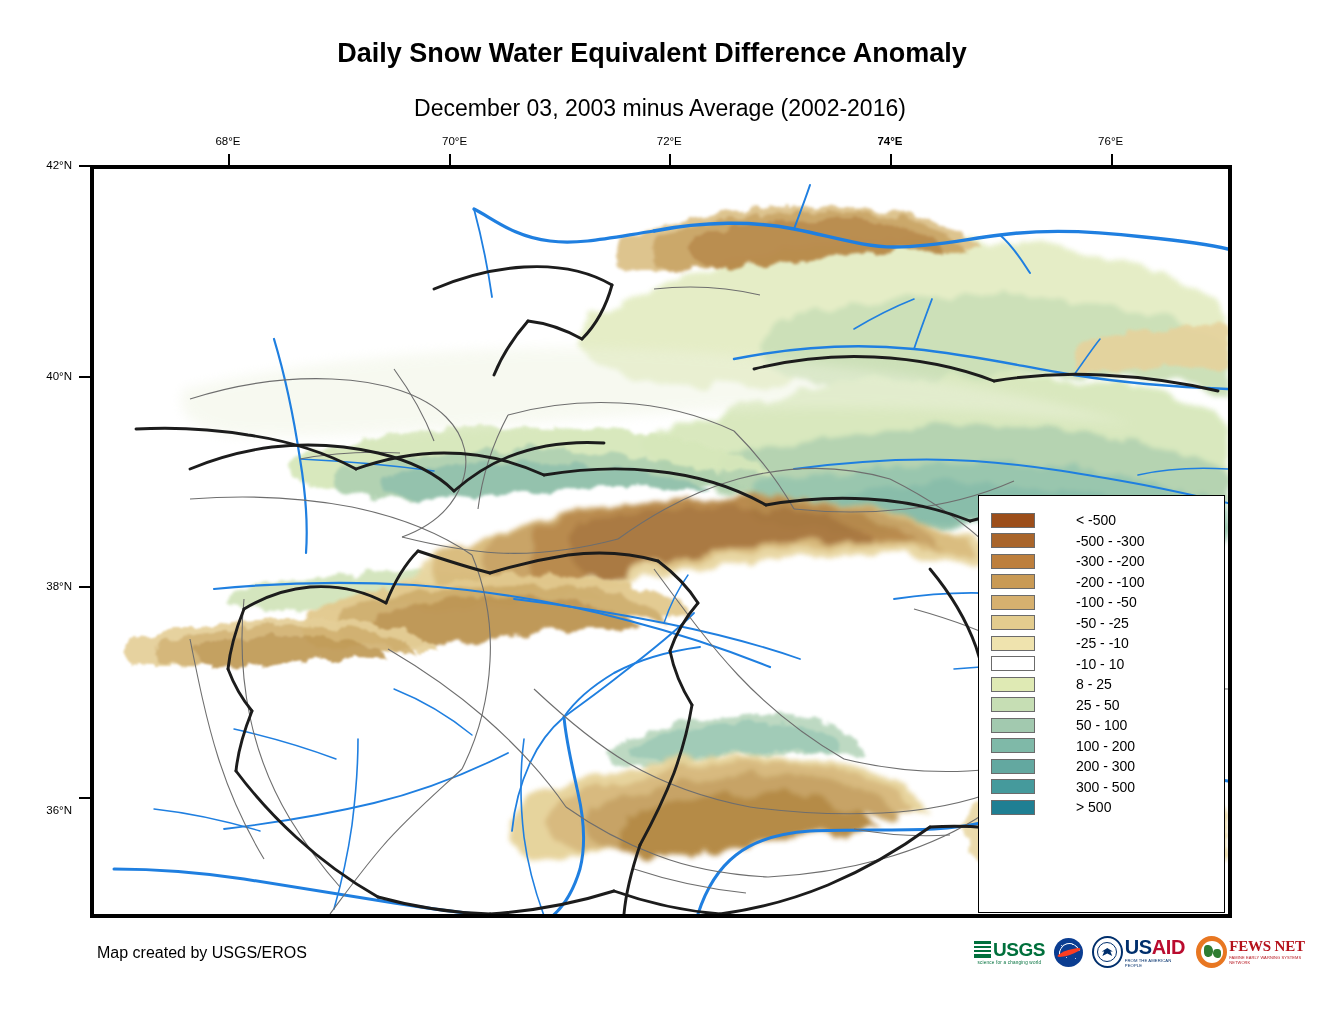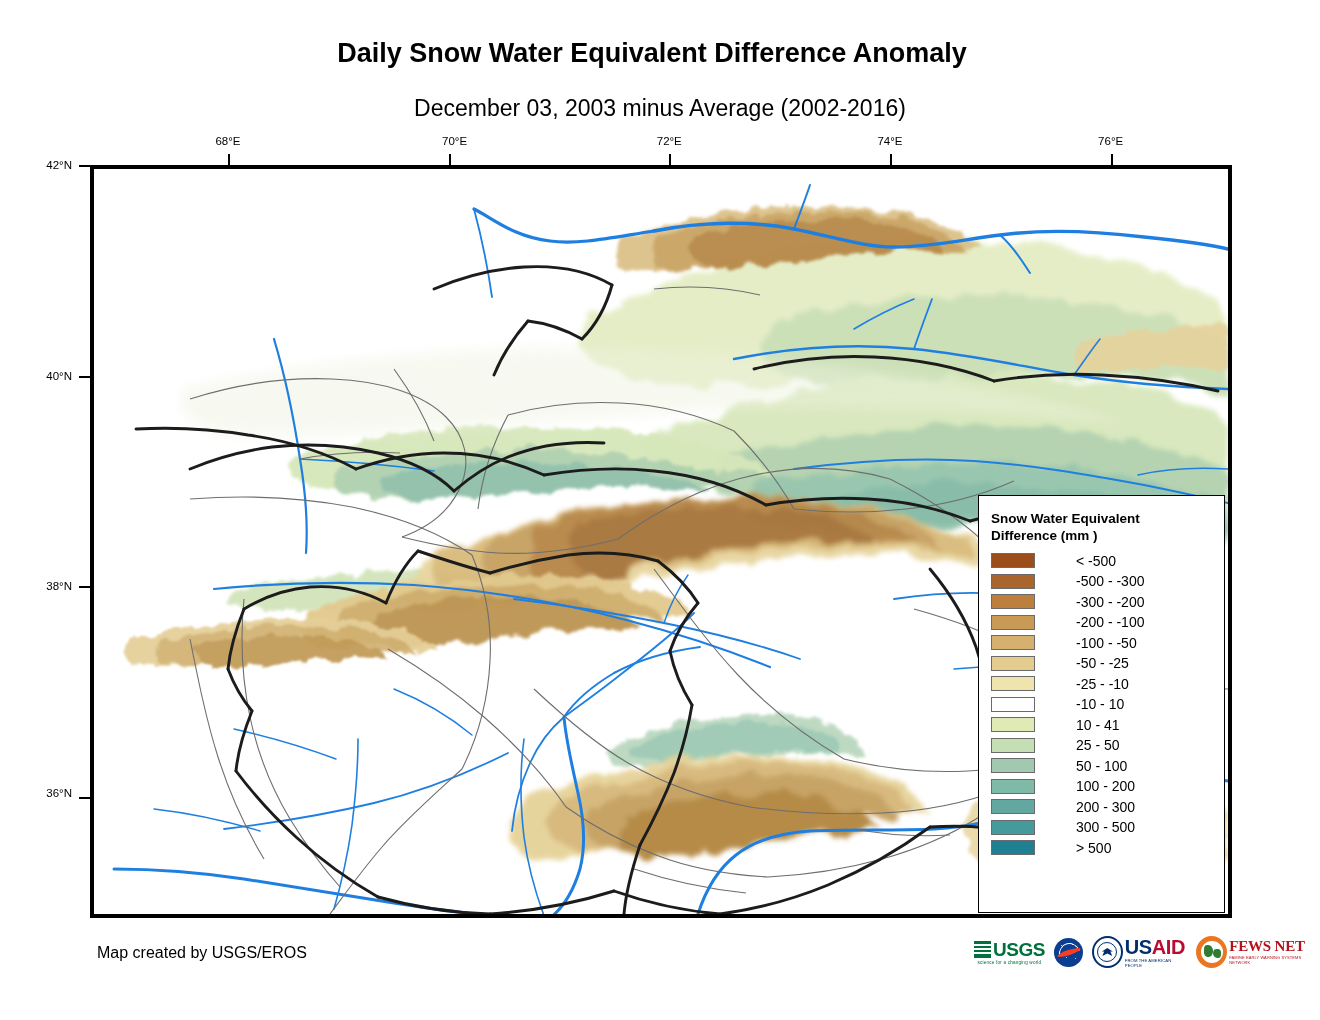--- a/index.html
+++ b/index.html
@@ -433,41 +433,37 @@
 
 <div id="axis-layer">
   <div id="lon-ticks">
       <div class="tick-lon" style="left: 137.923px;"></div>
       <div class="tick-lon-lbl" style="left: 137.923px;">68°E</div>
       <div class="tick-lon" style="left: 358.599px;"></div>
       <div class="tick-lon-lbl" style="left: 358.599px; margin-left: 6px;">70°E</div>
       <div class="tick-lon" style="left: 579.275px;"></div>
       <div class="tick-lon-lbl" style="left: 579.275px;">72°E</div>
       <div class="tick-lon" style="left: 799.952px;"></div>
-      <div class="tick-lon-lbl" style="left: 799.952px;">74°E</div>
+      <div class="tick-lon-lbl" style="left: 799.952px; font-weight: bold;">74°E</div>
       <div class="tick-lon" style="left: 1020.63px;"></div>
       <div class="tick-lon-lbl" style="left: 1020.63px;">76°E</div>
     </div>
   <div id="lat-ticks">
       <div class="tick-lat" style="top: 0px;"></div>
       <div class="tick-lat-lbl" style="top: 0px;">42°N</div>
       <div class="tick-lat" style="top: 210.629px;"></div>
       <div class="tick-lat-lbl" style="top: 210.629px;">40°N</div>
       <div class="tick-lat" style="top: 421.259px;"></div>
       <div class="tick-lat-lbl" style="top: 421.259px;">38°N</div>
       <div class="tick-lat" style="top: 631.888px;"></div>
-      <div class="tick-lat-lbl" style="top: 628px;">36°N</div>
+      <div class="tick-lat-lbl" style="top: 645px;">36°N</div>
     </div>
 </div>
 
 <div id="legend">
-  <div id="legend-title">
-    <div>Snow Water Equivalent</div>
-    <div>Difference (mm )</div>
-  </div>
   <div id="legend-rows">
       <div class="legend-row">
         <div class="legend-swatch" style="background: rgb(156, 78, 26);"></div>
         <div class="legend-label">&lt; -500</div>
       </div>
       <div class="legend-row">
         <div class="legend-swatch" style="background: rgb(169, 101, 43);"></div>
         <div class="legend-label">-500 - -300</div>
       </div>
       <div class="legend-row">
@@ -489,21 +485,21 @@
       <div class="legend-row">
         <div class="legend-swatch" style="background: rgb(239, 227, 174);"></div>
         <div class="legend-label">-25 - -10</div>
       </div>
       <div class="legend-row">
         <div class="legend-swatch" style="background: rgb(255, 255, 255);"></div>
         <div class="legend-label">-10 - 10</div>
       </div>
       <div class="legend-row">
         <div class="legend-swatch" style="background: rgb(223, 234, 180);"></div>
-        <div class="legend-label">10 - 41</div>
+        <div class="legend-label">8 - 25</div>
       </div>
       <div class="legend-row">
         <div class="legend-swatch" style="background: rgb(198, 222, 180);"></div>
         <div class="legend-label">25 - 50</div>
       </div>
       <div class="legend-row">
         <div class="legend-swatch" style="background: rgb(162, 201, 175);"></div>
         <div class="legend-label">50 - 100</div>
       </div>
       <div class="legend-row">

